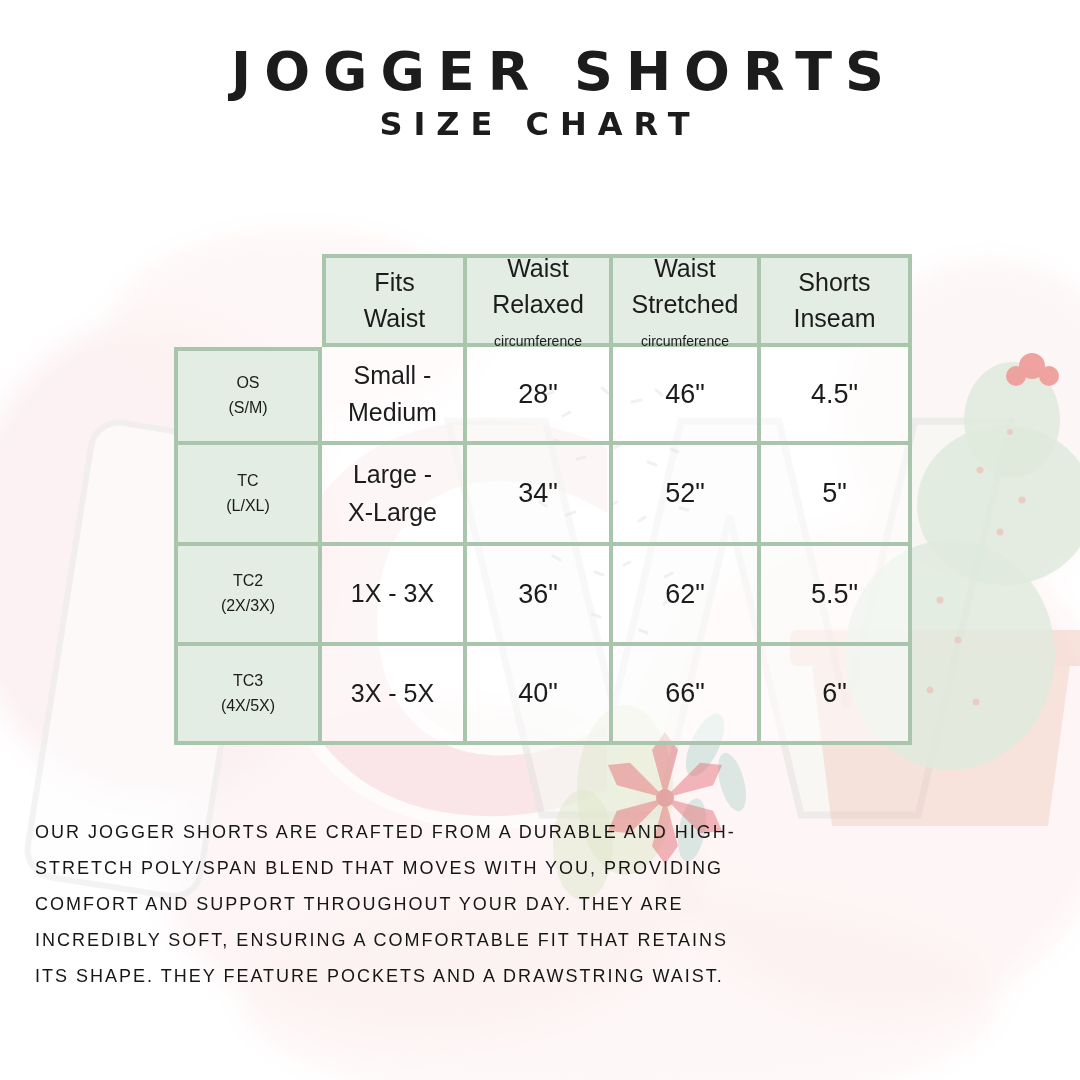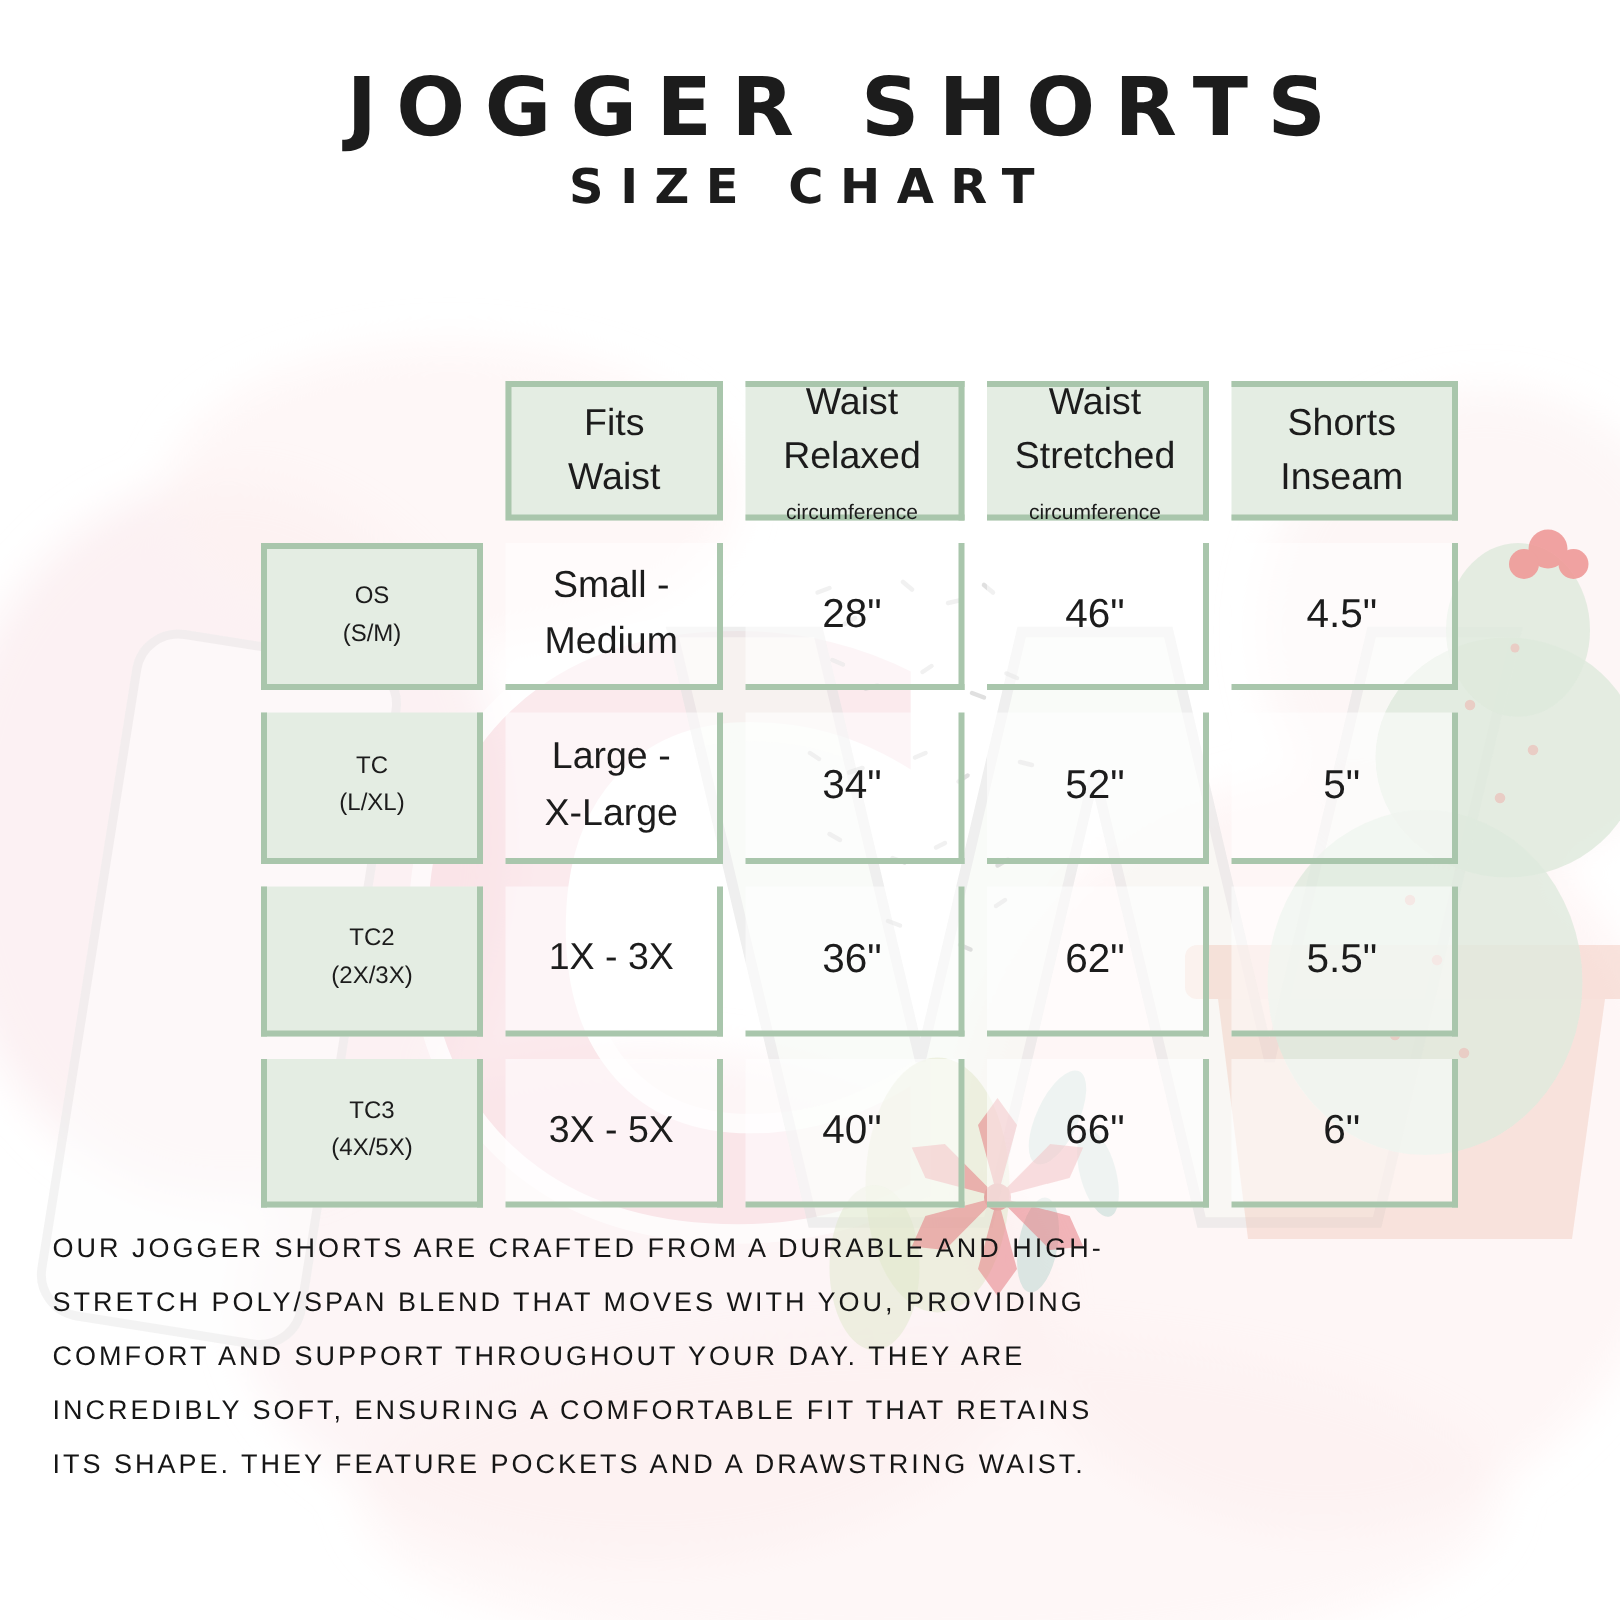--- a/index.html
+++ b/index.html
@@ -19,21 +19,20 @@
   .title-wrap{position:absolute;top:42px;left:0;width:100%;text-align:center;z-index:2;color:var(--ink);}
   .title-main{font-family:"DejaVu Sans",sans-serif;font-weight:700;font-size:54px;letter-spacing:13px;line-height:1.1;padding-left:48px;}
   .title-sub{font-family:"DejaVu Sans",sans-serif;font-weight:700;font-size:32px;letter-spacing:11px;margin-top:6px;line-height:1.1;}
 
   
   .size-table{
     position:absolute;left:174px;top:254px;width:738px;height:492px;z-index:1;
     display:grid;
     grid-template-columns:148px 145px 146px 148px 151px;
     grid-template-rows:93px 98px 101px 100px 99px;
-    gap:15px;
   }
   .cell{
     display:flex;flex-direction:column;align-items:center;justify-content:center;
     text-align:center;color:var(--ink);
     border-right:4px solid var(--border);
     border-bottom:4px solid var(--border);
   }
   .bt{border-top:4px solid var(--border);}
   .bl{border-left:4px solid var(--border);}
   .corner{border:none;background:transparent;}

